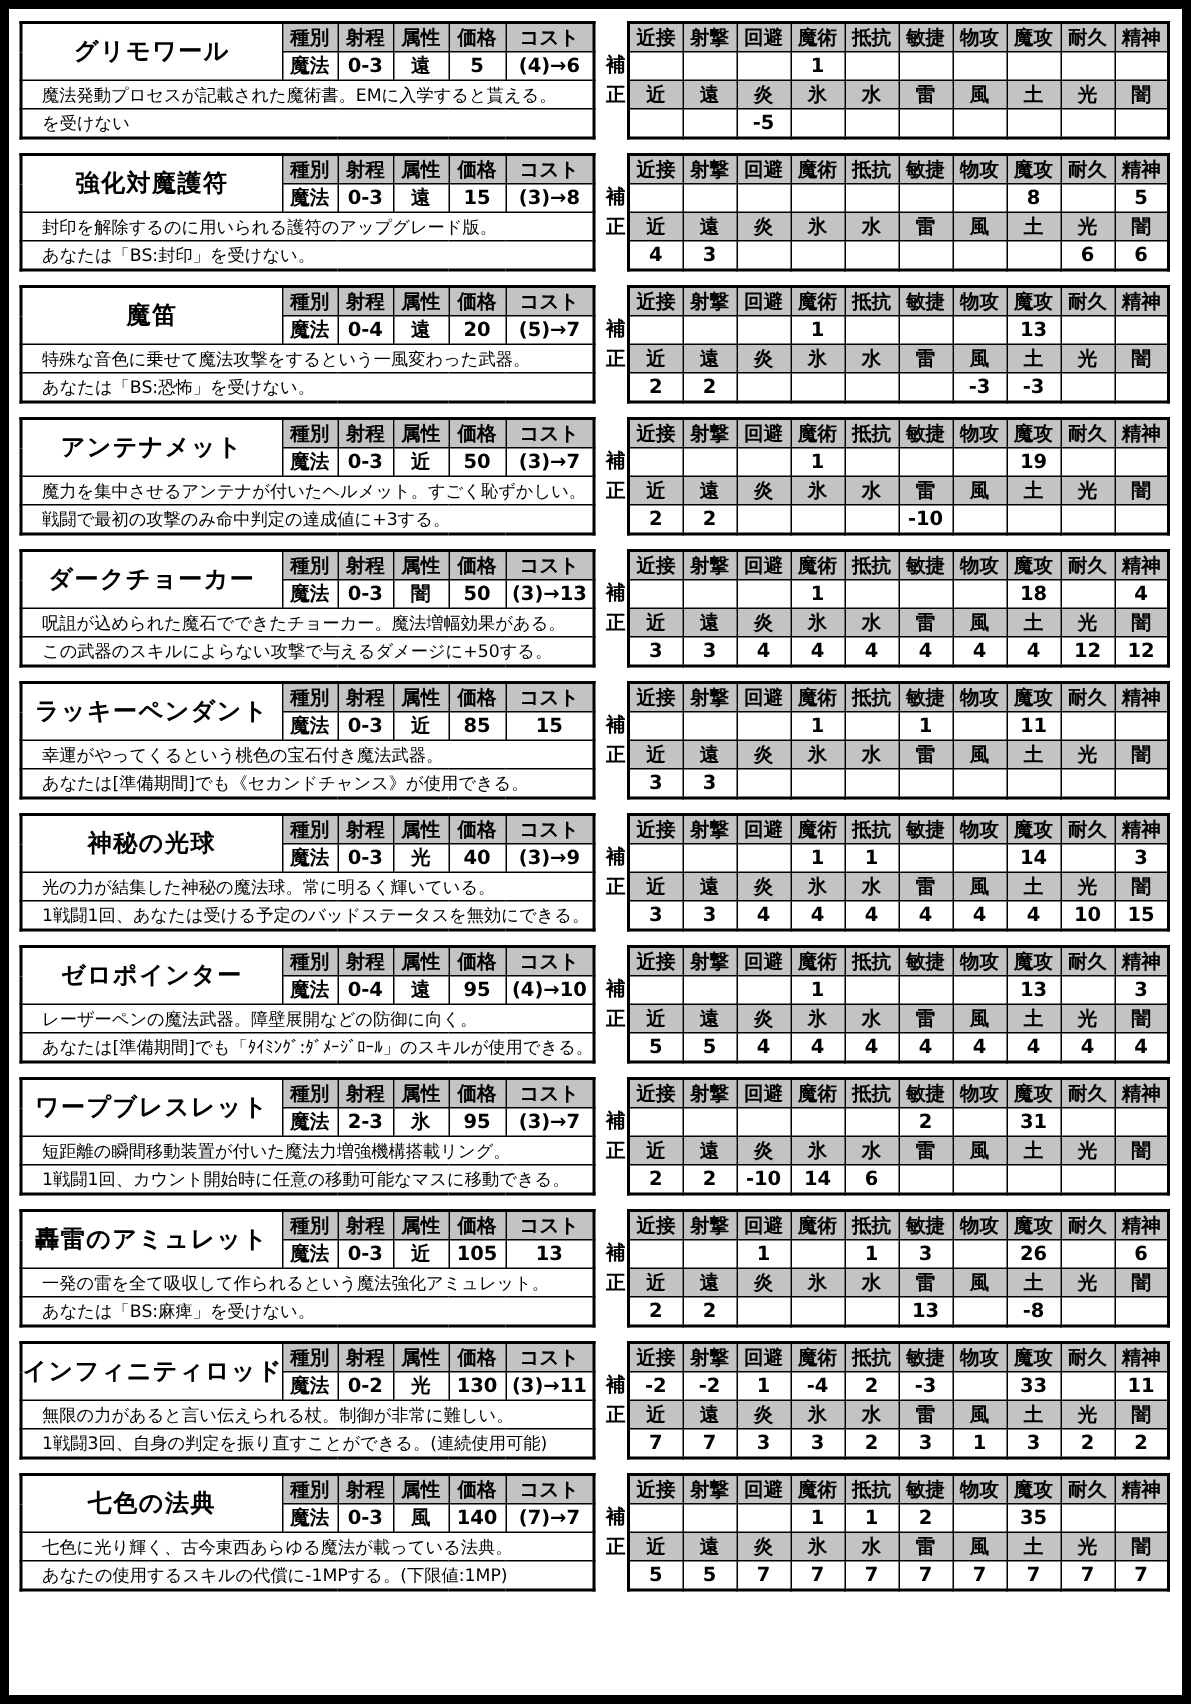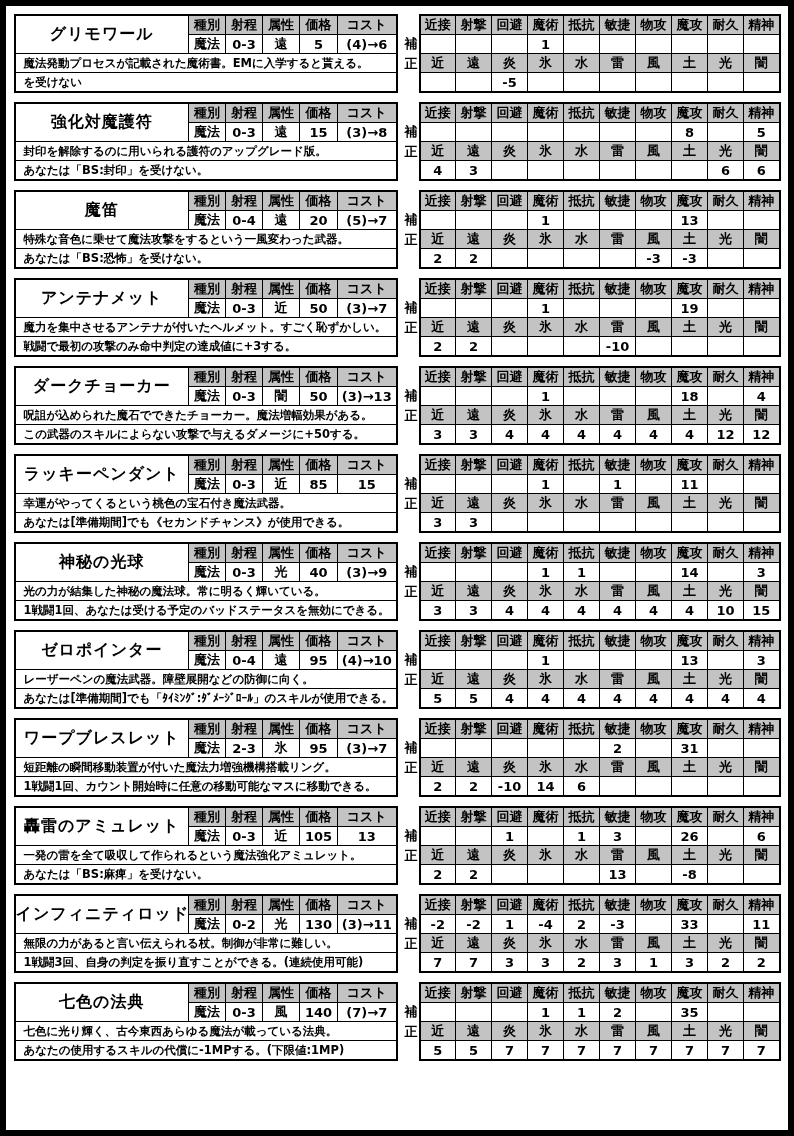--- a/index.html
+++ b/index.html
@@ -1,28 +1,28 @@
 <!DOCTYPE html>
 <html><head>
 <meta charset="utf-8">
 <style>
   html,body { margin:0; padding:0; background:#fff; }
   body { width:794px; height:1136px; font-family:"DejaVu Sans", sans-serif; color:#000; }
   .frame { box-sizing:border-box; width:794px; height:1136px; border:6px solid #000; background:#fff; overflow:hidden; }
   .titlebar { border-bottom:5px solid #000; padding:3px 4px 3px 8px; }
   .title { font-size:27px; font-weight:bold; letter-spacing:1px; white-space:nowrap; }
-  .entries { padding:8px 7px 0 7px; display:flex; flex-direction:column; gap:9px;align-items:center; }
+  .entries { padding:8px 7px 0 7px; display:flex; flex-direction:column; gap:9px; }
   .entry { display:flex; align-items:flex-start; }
   table.t { border-collapse:collapse; table-layout:fixed; }
   table.t td { border:1px solid #000; height:18px; padding:0; text-align:center; vertical-align:middle;
                font-size:13px; font-weight:bold; overflow:hidden; white-space:nowrap; }
   table.t td.h { background:#c3c3c3; }
   table.left { width:382px; border:2px solid #000; }
   table.left td.name { font-size:16px; letter-spacing:1px; }
-  table.left td.desc { text-align:left; font-weight:bold; font-size:11.5px; padding:0 8px; }
+  table.left td.desc { text-align:left; font-weight:normal; font-size:11.5px; padding:0 13px; }
   .rblock { display:flex; margin-left:6px; }
   .mod { width:15px; display:flex; flex-direction:column; margin-top:20px; font-weight:bold;
          font-size:13px; text-align:center; flex:none; }
   .mod span { height:20px; line-height:20px; display:block; }
   table.stats { width:362px; border:2px solid #000; }
 </style>
 </head>
 <body>
 
 <div class="frame">

